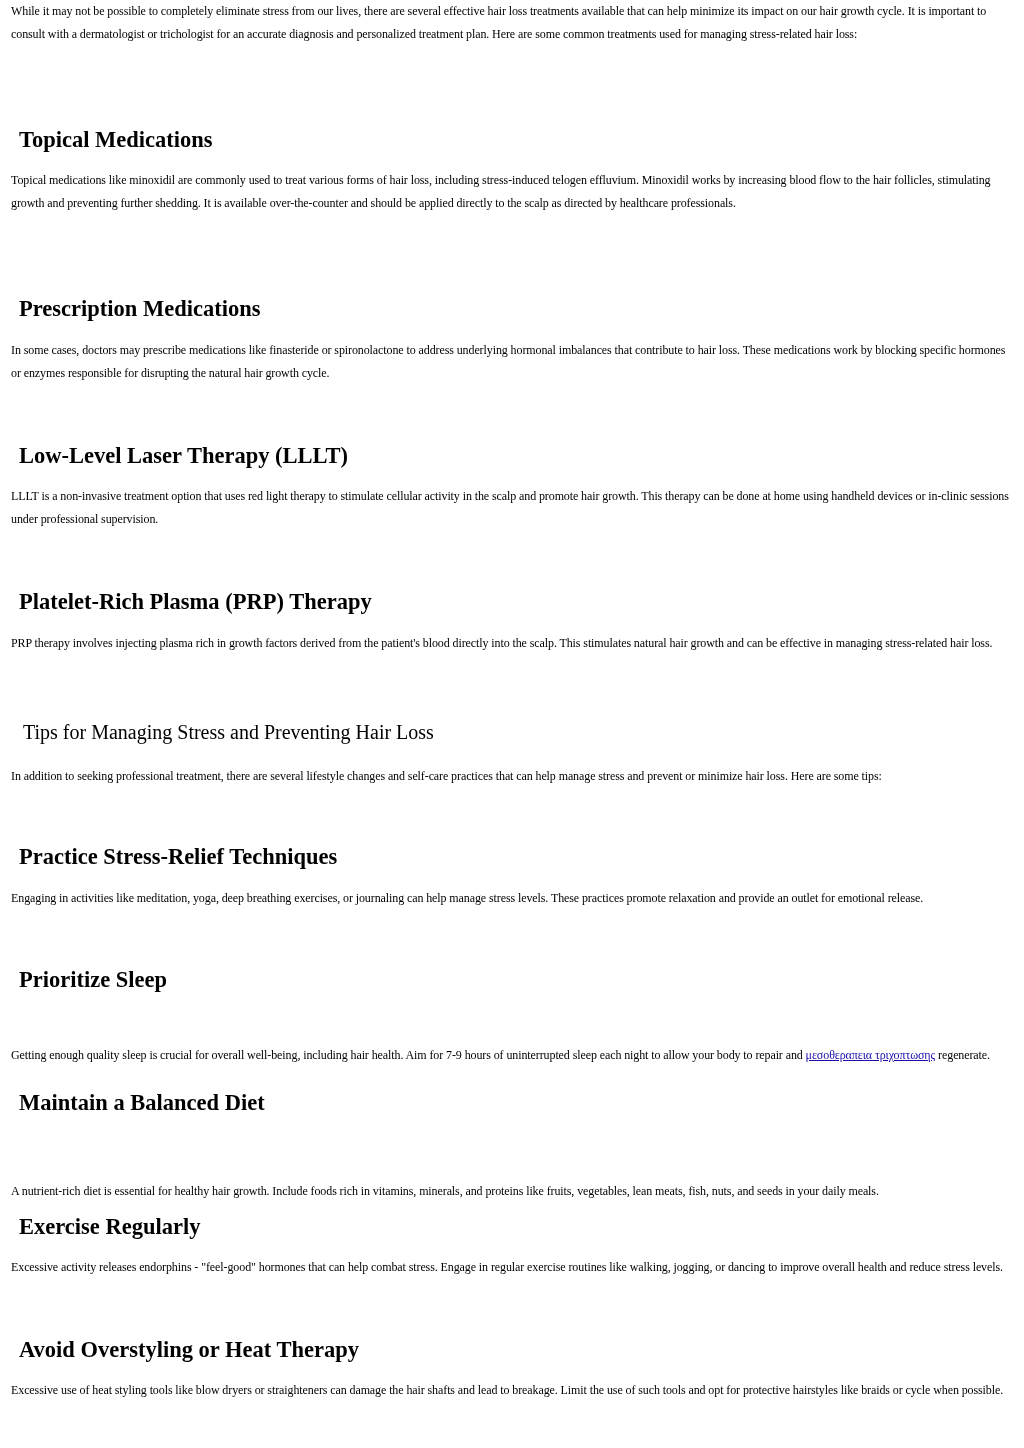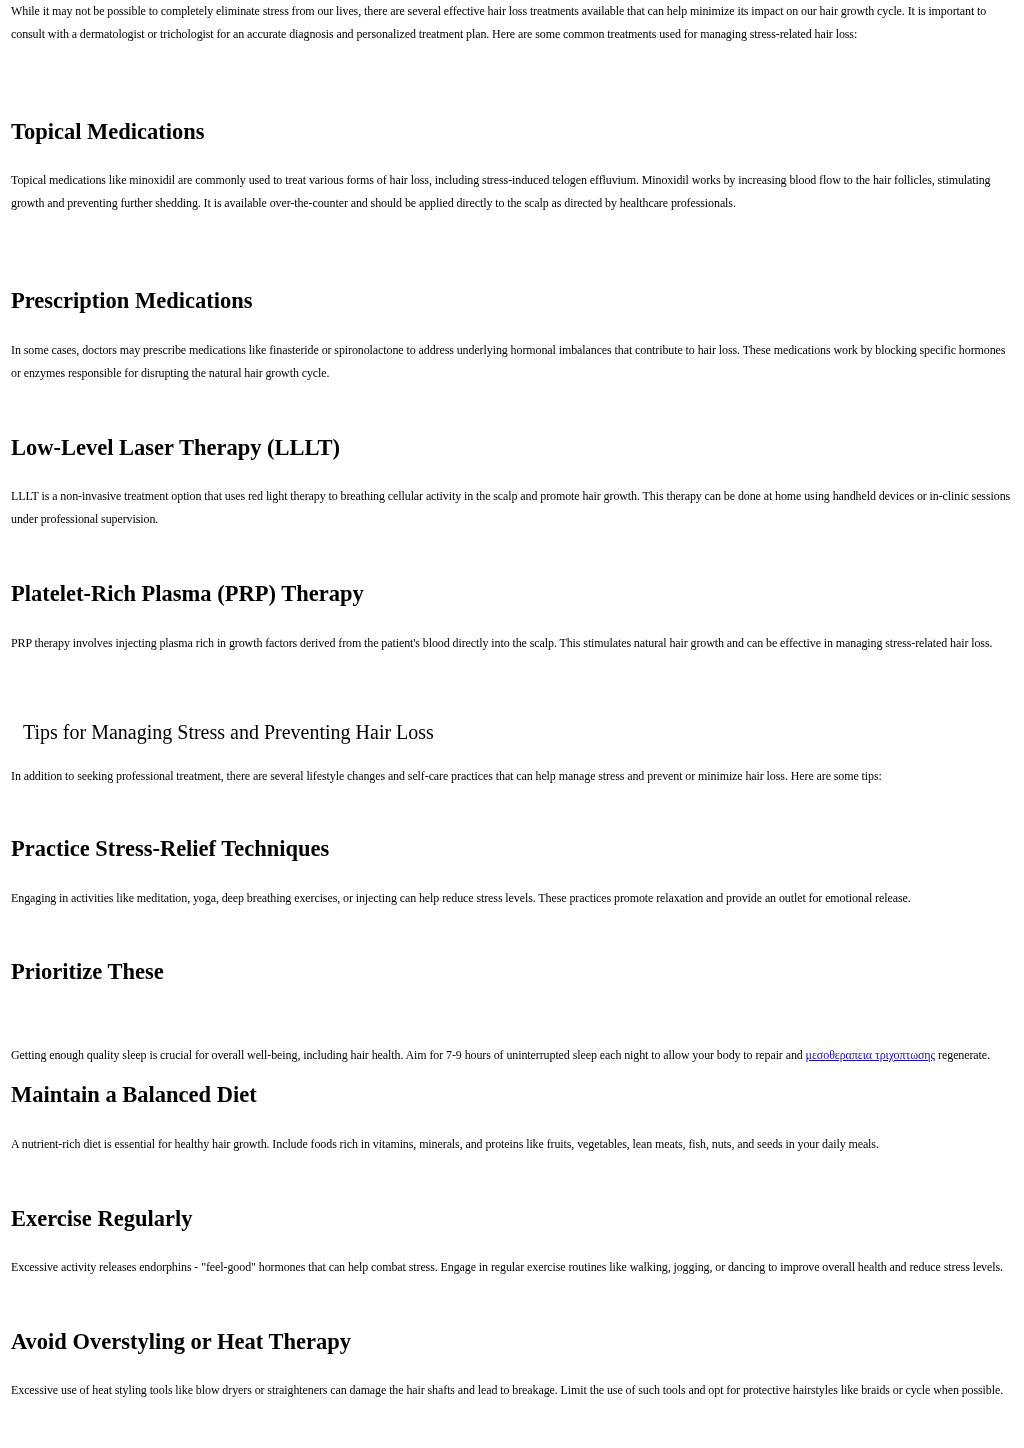--- a/index.html
+++ b/index.html
@@ -20,21 +20,21 @@
   p {
     font-size: 12px;
     line-height: 23px;
     margin: 0;
     letter-spacing: -0.1px;
   }
   h3 {
     font-size: 22.5px;
     font-weight: bold;
     line-height: 27px;
-    margin: 0;
+    margin: 8px;
   }
   h2 {
     font-size: 20px;
     font-weight: normal;
     line-height: 34px;
     margin: 12px;
   }
   a {
     color: #1a0dab;
     text-decoration: underline;
@@ -49,36 +49,36 @@
 
   <p id="p0">While it may not be possible to completely eliminate stress from our lives, there are several effective hair loss treatments available that can help minimize its impact on our hair growth cycle. It is important to consult with a dermatologist or trichologist for an accurate diagnosis and personalized treatment plan. Here are some common treatments used for managing stress-related hair loss:</p>
 
   <h3 class="abs" style="top:118px">Topical Medications</h3>
   <p class="abs" style="top:169px">Topical medications like minoxidil are commonly used to treat various forms of hair loss, including stress-induced telogen effluvium. Minoxidil works by increasing blood flow to the hair follicles, stimulating growth and preventing further shedding. It is available over-the-counter and should be applied directly to the scalp as directed by healthcare professionals.</p>
 
   <h3 class="abs" style="top:287px">Prescription Medications</h3>
   <p class="abs" style="top:339px">In some cases, doctors may prescribe medications like finasteride or spironolactone to address underlying hormonal imbalances that contribute to hair loss. These medications work by blocking specific hormones or enzymes responsible for disrupting the natural hair growth cycle.</p>
 
   <h3 class="abs" style="top:434px">Low-Level Laser Therapy (LLLT)</h3>
-  <p class="abs" style="top:485px">LLLT is a non-invasive treatment option that uses red light therapy to breathing cellular activity in the scalp and promote hair growth. This therapy can be done at home using handheld devices or in-clinic sessions under professional supervision.</p>
+  <p class="abs" style="top:485px">LLLT is a non-invasive treatment option that uses red light therapy to stimulate cellular activity in the scalp and promote hair growth. This therapy can be done at home using handheld devices or in-clinic sessions under professional supervision.</p>
 
   <h3 class="abs" style="top:580px">Platelet-Rich Plasma (PRP) Therapy</h3>
   <p class="abs" style="top:632px">PRP therapy involves injecting plasma rich in growth factors derived from the patient's blood directly into the scalp. This stimulates natural hair growth and can be effective in managing stress-related hair loss.</p>
 
   <h2 class="abs" style="top:703px">Tips for Managing Stress and Preventing Hair Loss</h2>
   <p class="abs" style="top:765px">In addition to seeking professional treatment, there are several lifestyle changes and self-care practices that can help manage stress and prevent or minimize hair loss. Here are some tips:</p>
 
   <h3 class="abs" style="top:835px">Practice Stress-Relief Techniques</h3>
-  <p class="abs" style="top:887px">Engaging in activities like meditation, yoga, deep breathing exercises, or injecting can help reduce stress levels. These practices promote relaxation and provide an outlet for emotional release.</p>
+  <p class="abs" style="top:887px">Engaging in activities like meditation, yoga, deep breathing exercises, or journaling can help manage stress levels. These practices promote relaxation and provide an outlet for emotional release.</p>
 
-  <h3 class="abs" style="top:958px">Prioritize These</h3>
+  <h3 class="abs" style="top:958px">Prioritize Sleep</h3>
   <p class="abs" style="top:1044px"><span>Getting enough quality sleep is crucial for overall well-being, including hair health. Aim for 7-9 hours of uninterrupted sleep each night to allow your body to repair and </span><a href="#">μεσοθεραπεια τριχοπτωσης</a><span> regenerate.</span></p>
 
   <h3 class="abs" style="top:1081px">Maintain a Balanced Diet</h3>
-  <p class="abs" style="top:1133px">A nutrient-rich diet is essential for healthy hair growth. Include foods rich in vitamins, minerals, and proteins like fruits, vegetables, lean meats, fish, nuts, and seeds in your daily meals.</p>
+  <p class="abs" style="top:1180px">A nutrient-rich diet is essential for healthy hair growth. Include foods rich in vitamins, minerals, and proteins like fruits, vegetables, lean meats, fish, nuts, and seeds in your daily meals.</p>
 
   <h3 class="abs" style="top:1205px">Exercise Regularly</h3>
   <p class="abs" style="top:1256px">Excessive activity releases endorphins - "feel-good" hormones that can help combat stress. Engage in regular exercise routines like walking, jogging, or dancing to improve overall health and reduce stress levels.</p>
 
   <h3 class="abs" style="top:1328px">Avoid Overstyling or Heat Therapy</h3>
   <p class="abs" style="top:1379px">Excessive use of heat styling tools like blow dryers or straighteners can damage the hair shafts and lead to breakage. Limit the use of such tools and opt for protective hairstyles like braids or cycle when possible.</p>
 
 </div>
 
 </body></html>

